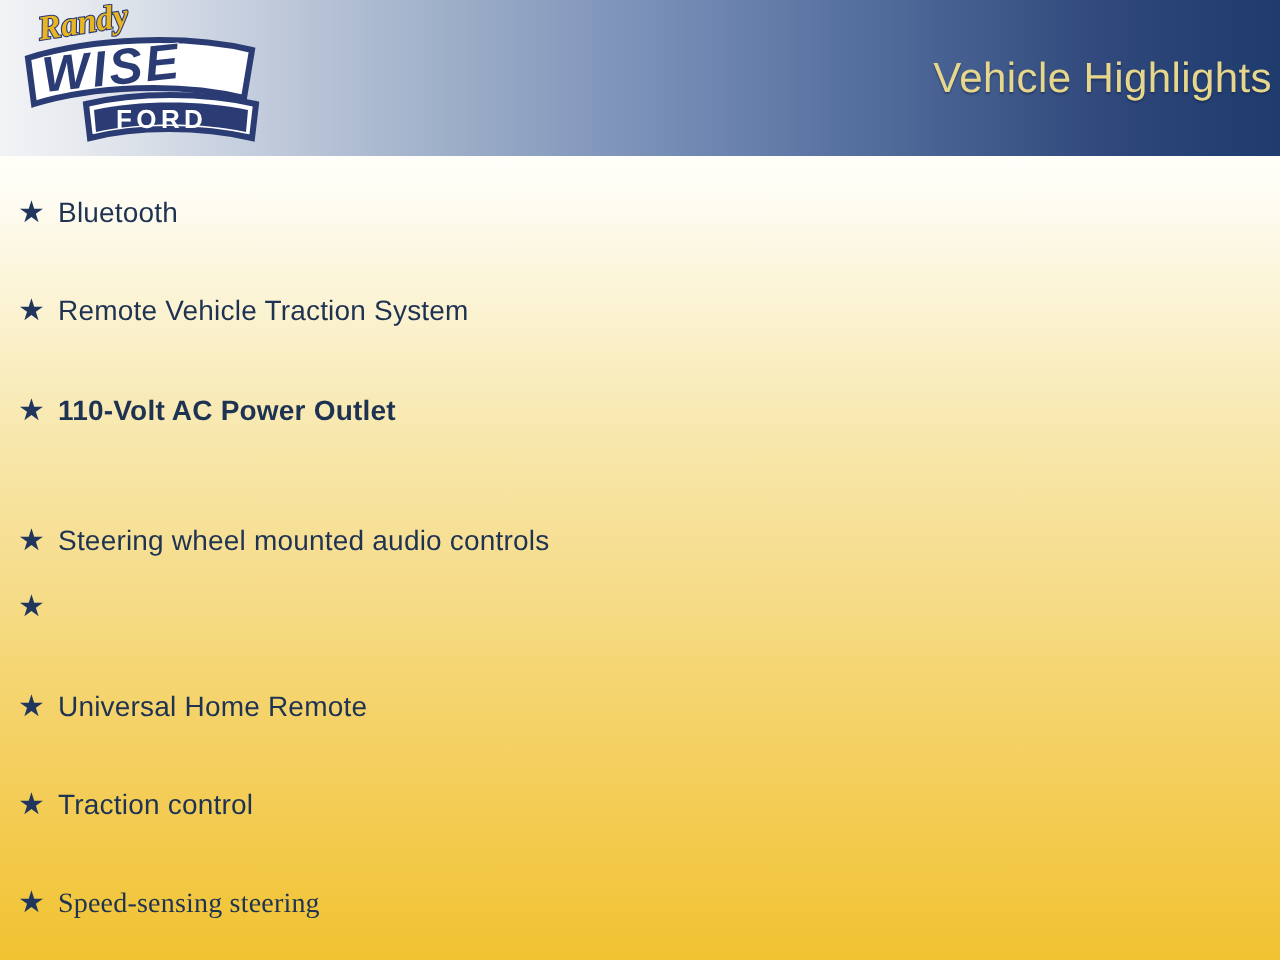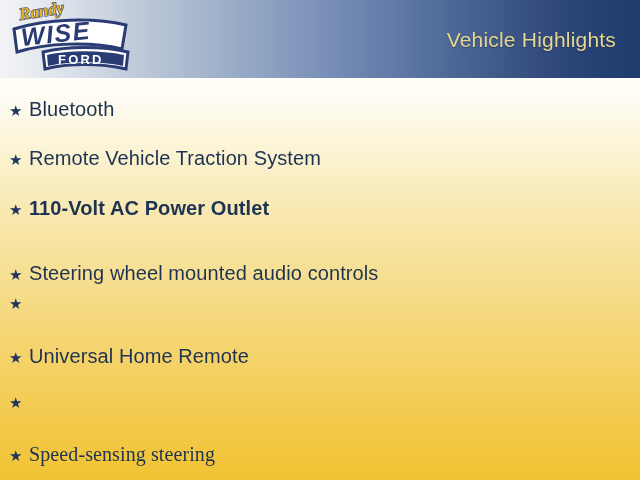--- a/index.html
+++ b/index.html
@@ -39,21 +39,21 @@
         #57719f 66%,
         #425d8e 76%,
         #31497c 86%,
         #254073 94%,
         #203c6f 100%);
     overflow: hidden;
   }
 
   #header-title {
     position: absolute;
-    right: 24px;
+    right: 4px;
     top: 28px;
     font-size: 21px;
     font-weight: 400;
     letter-spacing: 0.2px;
     color: #e6d78c;
     white-space: nowrap;
     text-shadow: 0 1px 1px rgba(20,30,60,0.45);
   }
 
   
@@ -97,21 +97,21 @@
   }
   .feature-star {
     width: 20px;
     flex: 0 0 20px;
     font-size: 15px;
     line-height: 1;
     color: #21365c;
     text-align: left;
   }
   .feature-label {
-    font-size: 20px;
+    font-size: 14px;
     line-height: 1;
     color: #1e3252;
     letter-spacing: 0.1px;
   }
 </style>
 </head>
 <body>
 
 <div id="page">
 
@@ -157,20 +157,21 @@
       </div>
       <div class="feature-item" style="top: 218.2px;">
         <span class="feature-star" style="color: rgb(33, 54, 92);">★</span>
       </div>
       <div class="feature-item" style="top: 267.5px;">
         <span class="feature-star" style="color: rgb(33, 54, 92);">★</span>
         <span class="feature-label" style="color: rgb(30, 50, 82);">Universal Home Remote</span>
       </div>
       <div class="feature-item" style="top: 316.8px;">
         <span class="feature-star" style="color: rgb(33, 54, 92);">★</span>
+        <span class="feature-label" style="color: rgb(30, 50, 82);">Traction control</span>
       </div>
       <div class="feature-item" style="top: 366.1px;">
         <span class="feature-star" style="color: rgb(33, 54, 92);">★</span>
         <span class="feature-label" style="color: rgb(30, 50, 82); font-family: Liberation Serif, serif;">Speed-sensing steering</span>
       </div>
     </div>
 
 </div>
 
 </body></html>

